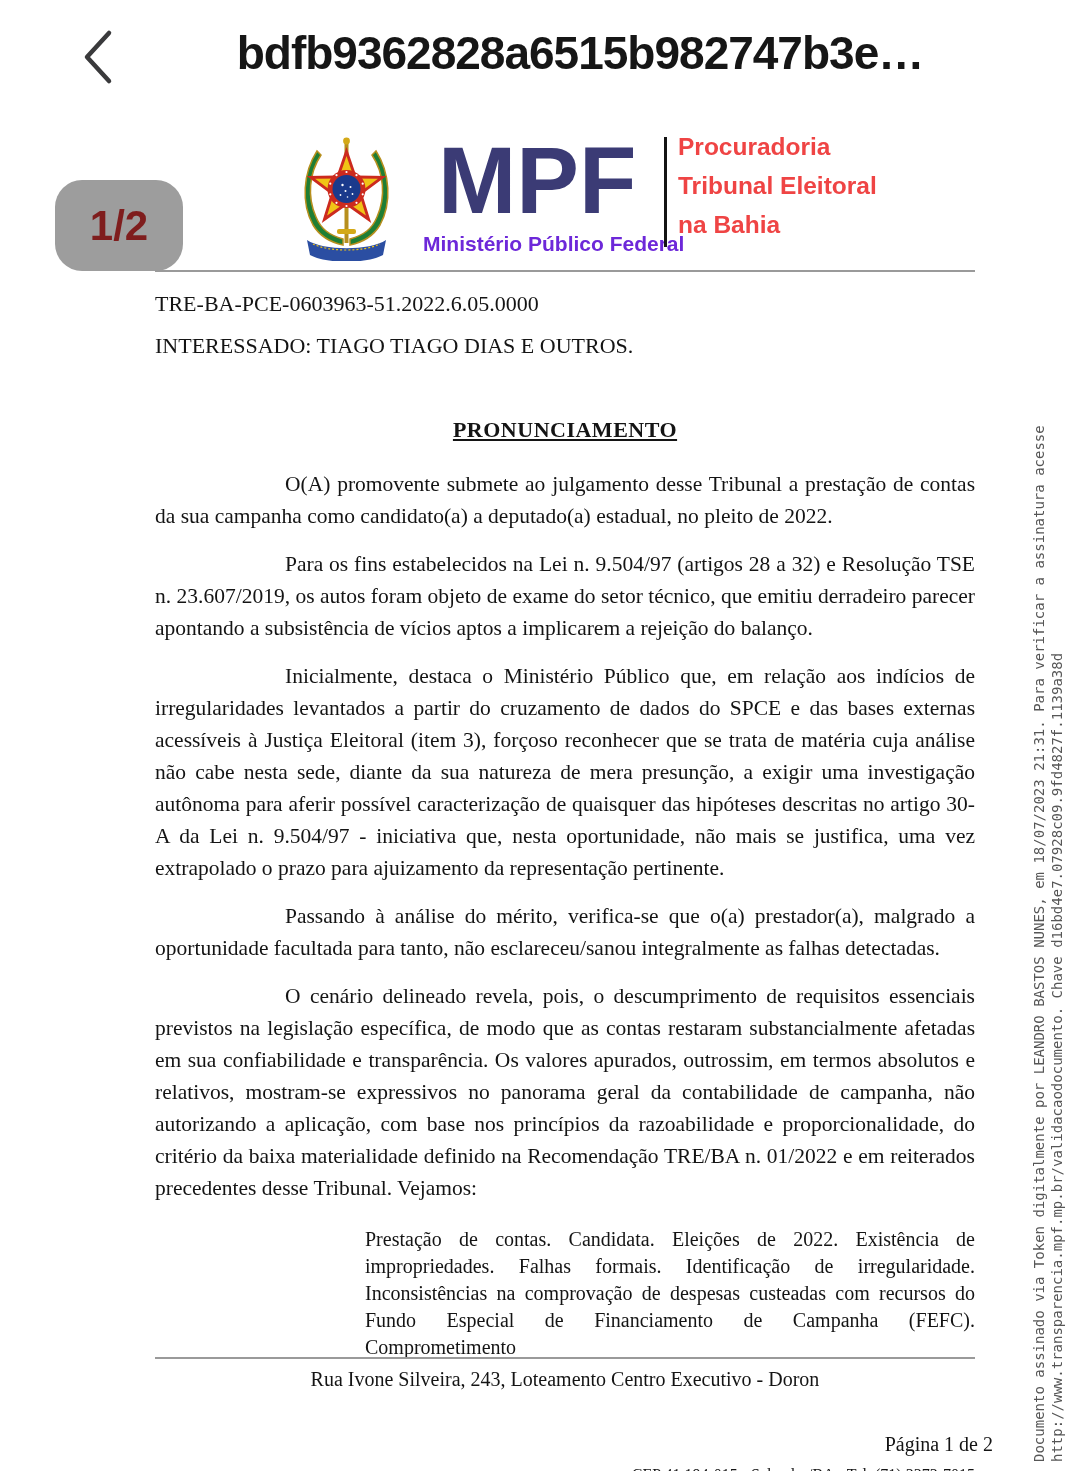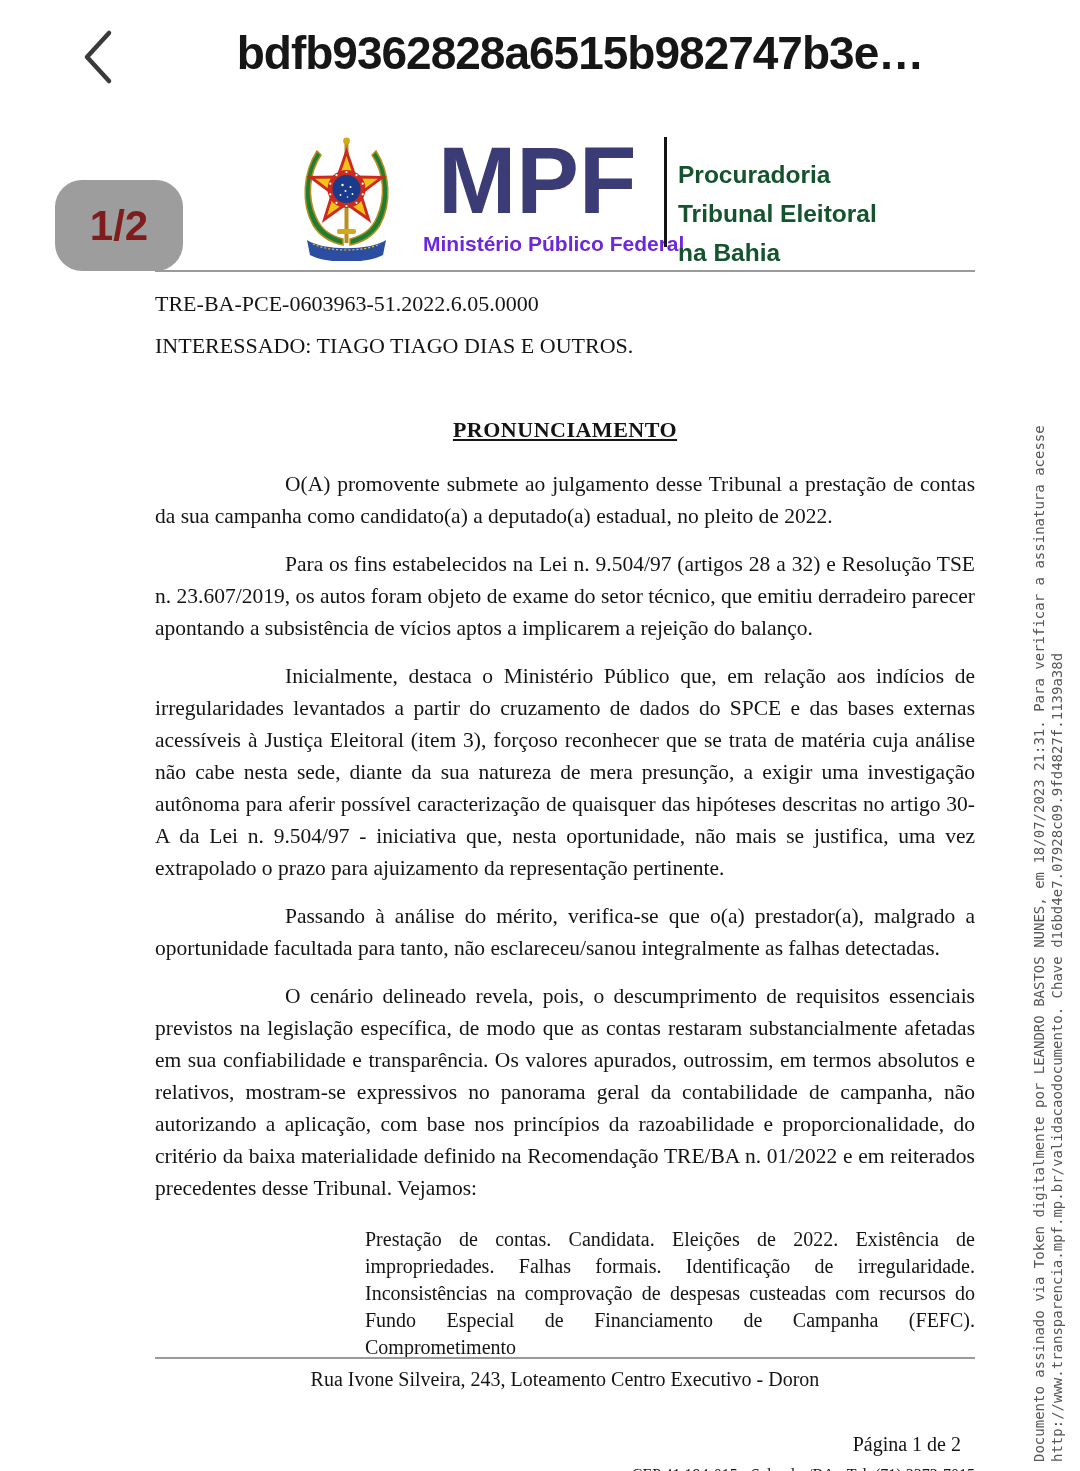--- a/index.html
+++ b/index.html
@@ -55,23 +55,23 @@
     position: absolute; left: 423px; top: 232px; width: 210px;
     font-family: "Liberation Sans", sans-serif;
     font-size: 21px; font-weight: 700; color: #6d28d9;
     white-space: nowrap;
   }
   .lh-divider {
     position: absolute; left: 664px; top: 137px; width: 3px; height: 110px;
     background: #141414;
   }
   .office {
-    position: absolute; left: 678px; top: 155px;
-    font-family: "Liberation Sans", sans-serif;
-    font-size: 24.5px; font-weight: 700; color: #14532d;
+    position: absolute; left: 678px; top: 127px;
+    font-family: "Liberation Sans", sans-serif;
+    font-size: 24.5px; font-weight: 700; color: #ef4444;
     line-height: 39px; white-space: nowrap;
   }
   .header-rule {
     position: absolute; left: 155px; top: 270px; width: 820px; height: 2px;
     background: #9a9a9a;
   }
 
   
   .doc-body {
     position: absolute; left: 155px; top: 290px; width: 820px;
@@ -109,21 +109,21 @@
   }
   .footer-addr1 {
     position: absolute; left: 155px; top: 1368px; width: 820px;
     text-align: center; font-size: 20px;
   }
   .footer-addr2 {
     position: absolute; left: 155px; top: 1466px; width: 820px;
     text-align: right; font-size: 16px;
   }
   .footer-page {
-    position: absolute; left: 141px; top: 1433px; width: 820px;
+    position: absolute; left: 173px; top: 1433px; width: 820px;
     text-align: right; font-size: 20px;
   }
 
   
   .sig-sidebar {
     position: absolute; left: 1030px; top: 1462px;
     transform: rotate(-90deg);
     transform-origin: 0 0;
     font-family: "DejaVu Sans Mono", "Liberation Mono", monospace;
     font-size: 14px; line-height: 18px;

